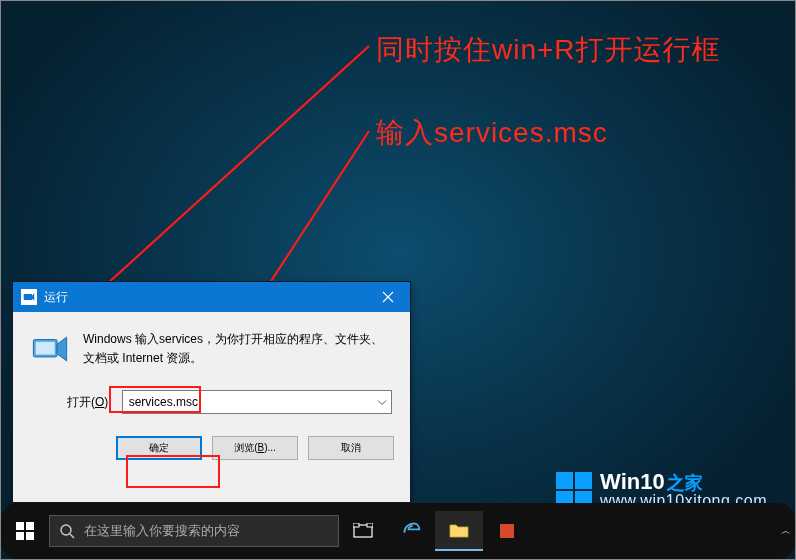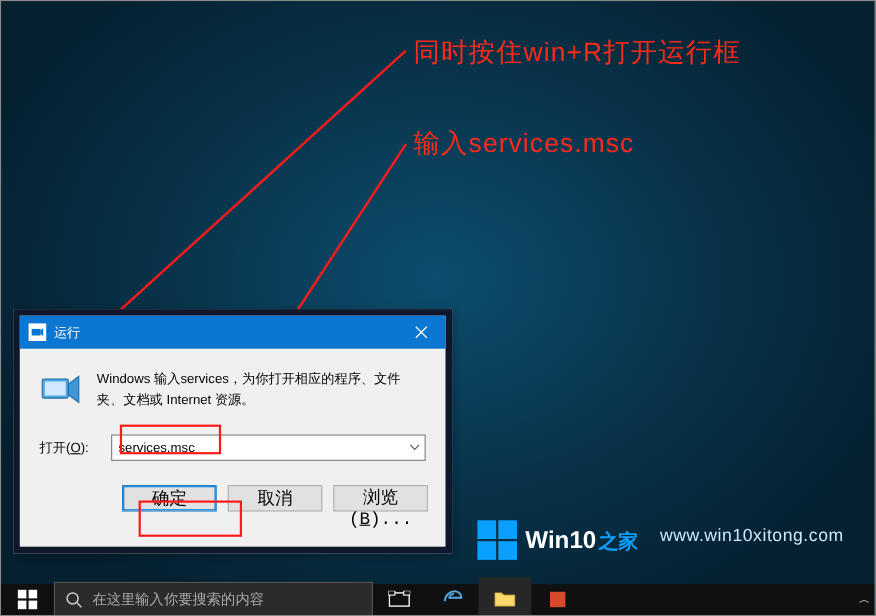--- a/index.html
+++ b/index.html
@@ -9,36 +9,36 @@
     position: relative;
     font-family: "Microsoft YaHei", "Segoe UI", Tahoma, sans-serif;
     background: radial-gradient(ellipse at 50% 45%, #0d4d6e 0%, #083249 45%, #05202f 80%);
     overflow: hidden;
     border: 1px solid #888;
   }
   
   .annotation {
     position: absolute;
     color: #ff2a1a;
-    font-size: 24px;
+    font-size: 28px;
     font-weight: 400;
     white-space: nowrap;
     letter-spacing: 1px;
   }
   .arrow-svg { position: absolute; top:0; left:0; pointer-events:none; }
 
   
   .run-dialog {
     position: absolute;
     left: 11px;
     top: 280px;
     width: 399px;
     height: 222px;
     background: #f0f0f0;
-    border: 6px solid #0f172a;
+    border: 1px solid #0f172a;
     box-shadow: 2px 2px 6px rgba(0,0,0,0.25);
   }
   .titlebar {
     height: 30px;
     background: #0b77d2;
     color: #fff;
     display: flex;
     align-items: center;
     font-size: 12px;
   }
@@ -65,21 +65,22 @@
   }
   .run-big-icon { width: 38px; height:38px; flex:0 0 38px; }
   .desc { line-height: 1.55; }
 
   .open-row {
     display:flex;
     align-items:center;
     padding: 6px 18px 0 18px;
     margin-top: 16px;
     font-size:12px;
-    gap:20px;
+    gap:10px;
+    margin-left:36px;
   }
   .open-row label .uline { text-decoration: underline; }
   .combo {
     flex:1;
     height:24px;
     border:1px solid #7a7a7a;
     background:#fff;
     position:relative;
     display:flex;
     align-items:flex-start;
@@ -101,57 +102,58 @@
 
   .button-row {
     display:flex;
     justify-content:flex-end;
     gap:10px;
     padding: 22px 16px 0 16px;
   }
   .btn {
     width: 86px;
     height: 24px;
-    font-size:16px;
+    font-size:10px;
     background:#e1e1e1;
     border:1px solid #adadad;
     cursor:pointer;
-    font-family: Liberation Mono, monospace;
+    font-family: Liberation Sans, sans-serif;
   }
   .btn.default { border:1px solid #0078d7; box-shadow: inset 0 0 0 1px #0078d7; }
   .btn .uline { text-decoration: underline; }
 
   
   .red-rect { position:absolute; border:2.5px solid #ff1a1a; pointer-events:none; }
 
   
   .watermark {
     position:absolute;
     right: 28px;
     bottom: 50px;
     display:flex;
     align-items:center;
     gap:8px;
     color:#fff;
   }
   .watermark .wlogo { width:36px; height:36px; display:grid; grid-template-columns:1fr 1fr; grid-template-rows:1fr 1fr; gap:2px; }
   .watermark .wlogo div { background:#0aa0ff; }
-  .watermark .tcol { display:flex; flex-direction:row; line-height:1;gap:20px; }
+  .watermark .tcol { display:flex; flex-direction:column; line-height:1; }
   .watermark .top { font-size:22px; font-weight:600; }
   .watermark .top em { font-style:normal; color:#0aa0ff; font-size:18px; margin-left:2px; }
   .watermark .url { font-size:16px; letter-spacing:0.5px; color:#d0e8ff; }
 
   
   .taskbar {
     position:absolute;
     left:0; right:0; bottom:0;
-    height:28px;
+    height:56px;
     background:#101010;
     display:flex;
     align-items:center;
+    border-radius:17px;
   }
   .taskbar .tbtn {
     height:40px;
     display:flex; align-items:center; justify-content:center;
     color:#fff;
   }
   .start-btn { width:48px; }
   .search-box {
     width:290px;
     height:32px;
@@ -221,24 +223,24 @@
       <span class="chev">
         <svg width="10" height="6" viewBox="0 0 10 6">
             <path d="M1 1 L5 5 L9 1" stroke="#555" stroke-width="1" fill="none"></path>
           </svg>
       </span>
     </div>
   </div>
 
   <div class="button-row">
     <button class="btn default">确定</button>
-    <button class="btn">取消</button>
     <button class="btn">
       <span>浏览(</span><span class="uline">B</span><span>)...</span>
     </button>
+    <button class="btn">取消</button>
   </div>
 </div>
 
 <div class="red-rect" style="left:108px; top:385px; width:92px; height:27px;"></div>
 <div class="red-rect" style="left:125px; top:454px; width:94px; height:33px;"></div>
 
 <div class="watermark">
   <div class="wlogo">
       <div></div>
       <div></div>

